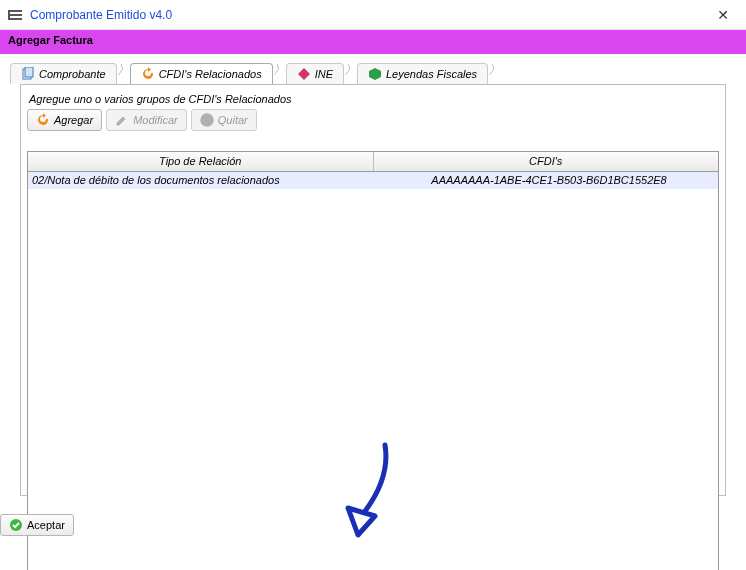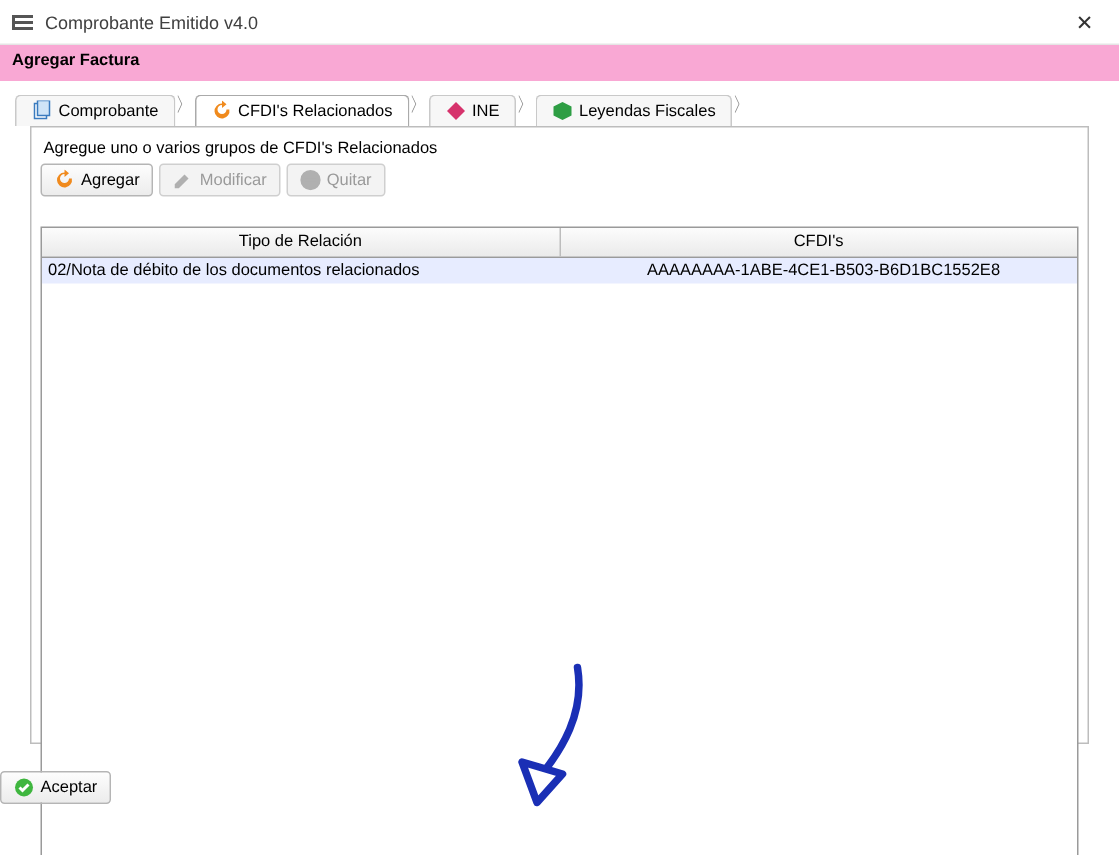--- a/index.html
+++ b/index.html
@@ -18,37 +18,37 @@
       display: flex;
       align-items: center;
       padding: 0 8px;
       border-bottom: 1px solid #e5e5e5;
     }
     .titlebar .app-icon {
       width: 16px; height: 16px;
       margin-right: 6px;
       display: inline-flex; align-items: center; justify-content: center;
     }
-    .titlebar .title { font-size: 12px; color: #404040; }
+    .titlebar .title { font-size: 12px; color: #1d4ed8; }
     .titlebar .spacer { flex: 1; }
     .titlebar .close {
       width: 30px; height: 24px;
       text-align: center; font-size: 14px;
       line-height: 24px; color: #333;
       cursor: pointer;
     }
     
     .header-strip {
-      background: #f9a8d4;
+      background: #d946ef;
       padding: 4px 8px 8px 8px;
     }
     .header-strip .h1 { font-weight: bold; font-size: 11px; }
     .header-strip .h2 { font-size: 11px; padding-left: 14px; color: #333; }
     
-    .tabs-wrap { padding: 6px 10px 0 10px; }
+    .tabs-wrap { padding: 6px 10px 0 10px; font-style: italic; }
     .tabs {
       display: flex;
       align-items: flex-end;
       position: relative;
       height: 24px;
     }
     .tab {
       display: inline-flex;
       align-items: center;
       gap: 4px;

